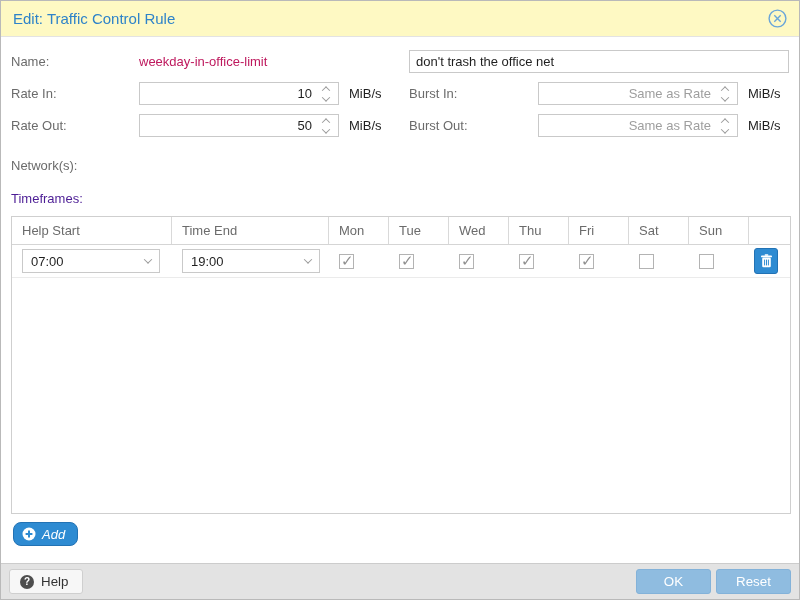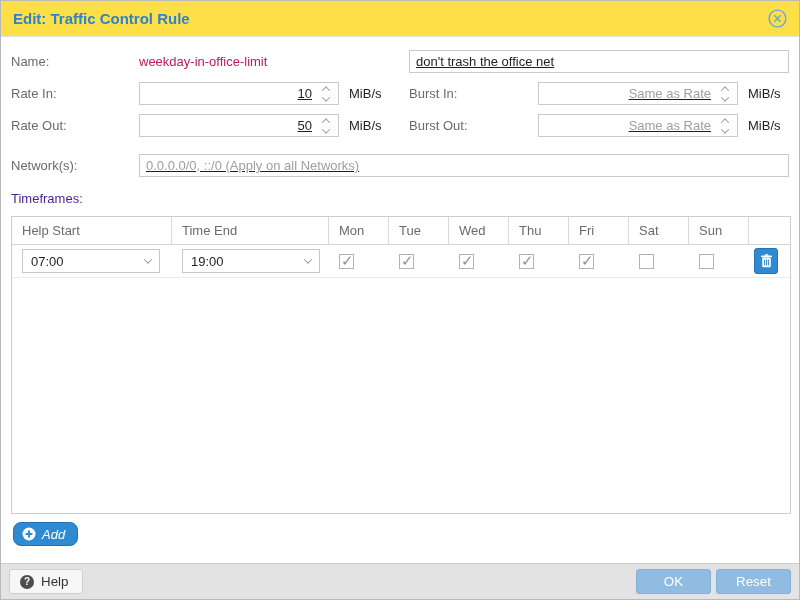--- a/index.html
+++ b/index.html
@@ -8,34 +8,34 @@
     font-family:"Liberation Sans", sans-serif;
     font-size:13px; color:#1f1f1f; background:#fff;
   }
   .window {
     width:800px; height:600px; background:#fff;
     border:1px solid #b9b9b9; display:flex; flex-direction:column;
     position:relative; overflow:hidden;
   }
   
   .win-header {
-    height:36px; flex:0 0 36px; background:#fde047;
+    height:36px; flex:0 0 36px; background:#fef9c3;
     border-bottom:1px solid #e3e3e3;
-    display:flex; align-items:center; padding:0 12px;font-weight:bold;
+    display:flex; align-items:center; padding:0 12px;
   }
   .win-title { color:#2e83c9; font-size:15px; flex:1; }
   .close-tool { width:20px; height:20px; cursor:pointer; display:flex; align-items:center; justify-content:center; }
   
   .win-body { flex:1; padding:13px 10px 0 10px; background:#fff; position:relative; }
   .form-grid { display:grid; grid-template-columns:1fr 1fr; column-gap:18px; }
   .form-row { display:flex; align-items:center; margin-bottom:9px; height:23px; }
   .form-label { color:#6b6b6b; flex:0 0 128px; }
   .form-label.right { flex:0 0 129px; }
   .static-value { color:#be185d; }
-  .field-wrap { position:relative; display:flex; align-items:center;text-decoration:underline; }
+  .field-wrap { position:relative; display:flex; align-items:center; }
   input.txt {
     height:23px; border:1px solid #c9c9c9; background:#fff;
     font-family:"Liberation Sans", sans-serif; font-size:13px; color:#1f1f1f;
     padding:0 6px; outline:none;
   }
   input.num { text-align:right; padding-right:26px; width:200px; }
   input.wide { width:100%; }
   input::placeholder { color:#9e9e9e; opacity:1; }
   .unit { color:#1f1f1f; margin-left:10px; }
   
@@ -197,23 +197,20 @@
             </span>
           </span>
           <span class="unit">MiB/s</span>
         </div>
       </div>
     </div>
 
     
     <div class="network-row">
       <span class="form-label">Network(s):</span>
-      <span class="field-wrap" style="flex:1">
-        <input class="txt wide" placeholder="0.0.0.0/0, ::/0 (Apply on all Networks)" style="">
-      </span>
     </div>
 
     
     <div class="tf-label">Timeframes:</div>
 
     <div class="tf-table">
       <div class="tf-head">
         <span class="th col-ts">Help Start</span>
         <span class="th col-te">Time End</span>
         <span class="th col-day">Mon</span>

